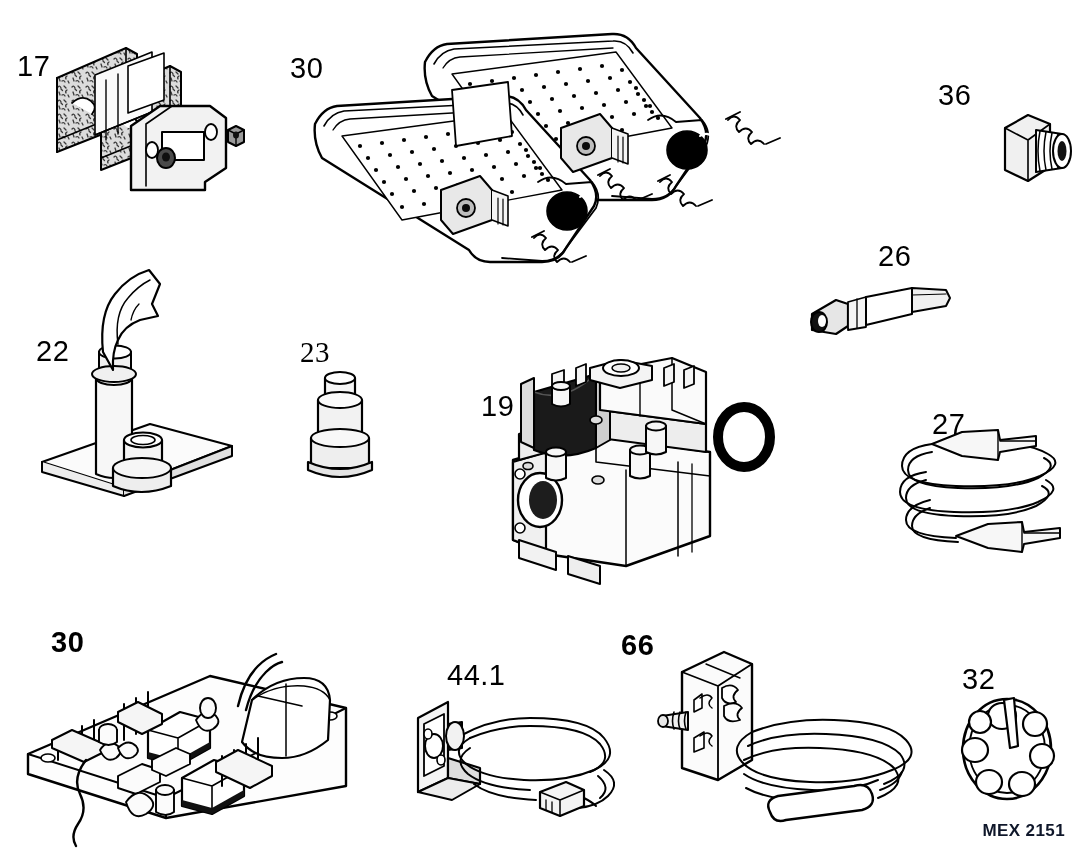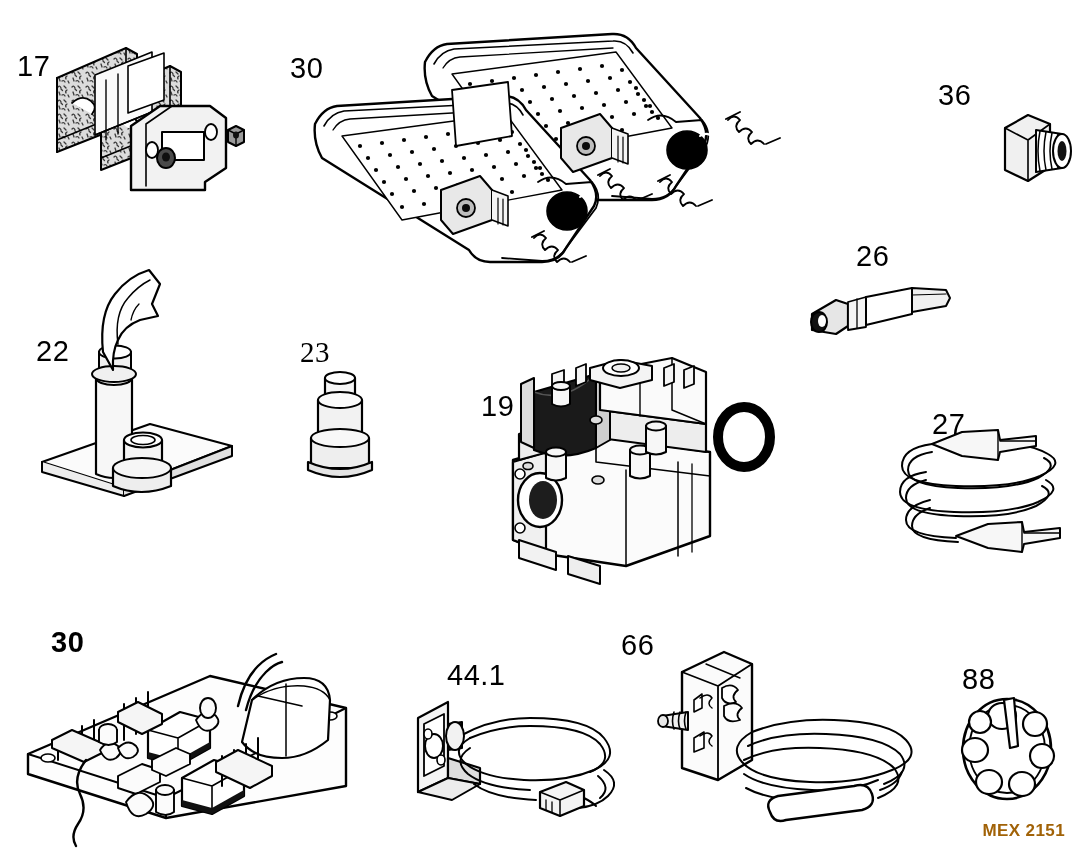--- a/index.html
+++ b/index.html
@@ -31,21 +31,21 @@
     white-space: nowrap;
     user-select: none;
   }
   #footer-code {
     position: absolute;
     right: 22px;
     bottom: 22px;
     font-family: "Liberation Sans", sans-serif;
     font-size: 17px;
     font-weight: 700;
-    color: #a16207;
+    color: #0f172a;
     letter-spacing: 0.4px;
     white-space: nowrap;
   }
 </style>
 </head>
 <body>
 
 <svg id="diagram-canvas" viewBox="0 0 1087 863" xmlns="http://www.w3.org/2000/svg">
   <defs>
     <pattern id="speckle" width="14" height="14" patternUnits="userSpaceOnUse">
@@ -550,20 +550,20 @@
 
   </g>
 </svg>
 
 <div class="part-label" style="left:17px; top:52px;">17</div>
 <div class="part-label" style="left:290px; top:54px;">30</div>
 <div class="part-label" style="left:938px; top:81px;">36</div>
 <div class="part-label" style="left:36px; top:337px;">22</div>
 <div class="part-label" style="left:300px; top:338px;font-family:Liberation Serif, serif;">23</div>
 <div class="part-label" style="left:481px; top:392px;">19</div>
-<div class="part-label" style="left:856px; top:242px;">26</div>
+<div class="part-label" style="left:878px; top:242px;">26</div>
 <div class="part-label" style="left:899px; top:410px;margin-left:33px;">27</div>
 <div class="part-label" style="left:51px; top:628px;font-weight:bold;">30</div>
 <div class="part-label" style="left:447px; top:661px;text-align:center;">44.1</div>
-<div class="part-label" style="left:621px; top:631px;">66</div>
-<div class="part-label" style="left:962px; top:665px;">88</div>
+<div class="part-label" style="left:621px; top:631px;font-weight:bold;">66</div>
+<div class="part-label" style="left:962px; top:665px;">32</div>
 
 <div id="footer-code">MEX 2151</div>
 
 </body></html>

